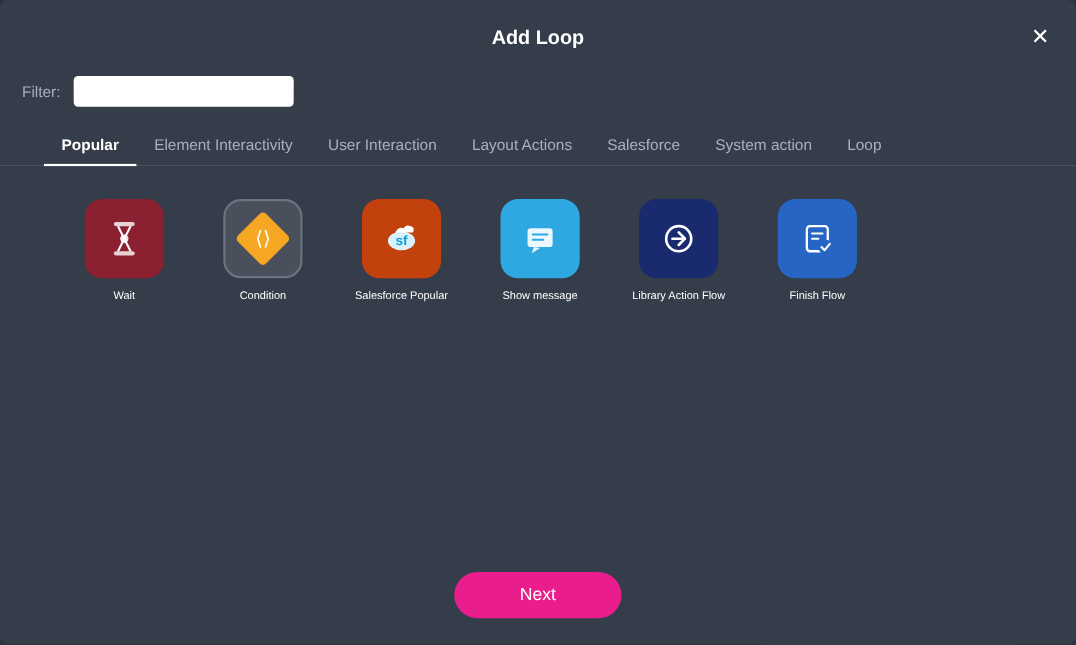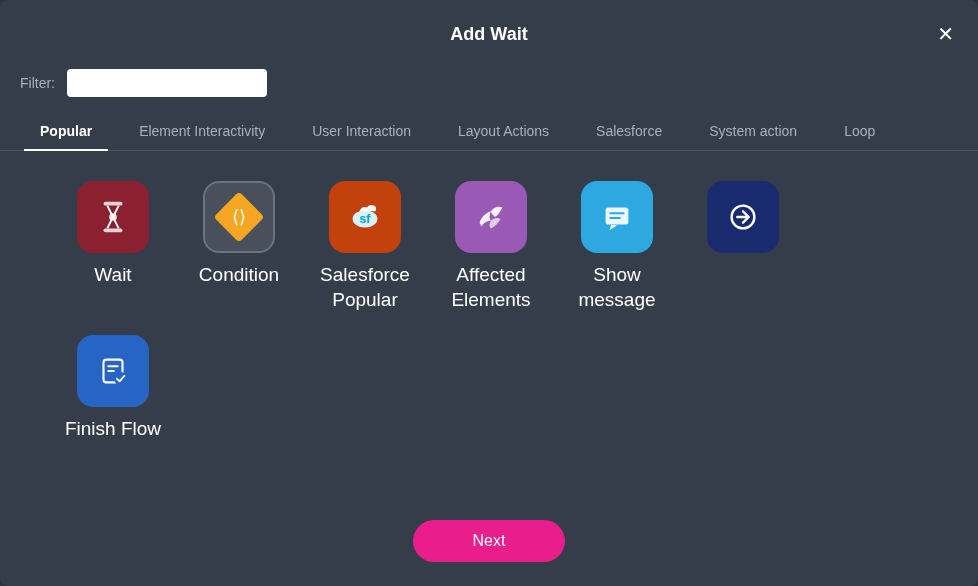--- a/index.html
+++ b/index.html
@@ -60,22 +60,22 @@
       border: none;
       border-radius: 4px;
       padding: 6px 10px;
       font-size: 14px;
       width: 200px;
       outline: none;
     }
     .tabs {
       display: flex;
       border-bottom: 1px solid #4a5260;
-      padding: 0 24px;
-      gap: 15px;
+      padding: 0 40px;
+      gap: 0;
     }
     .tab {
       padding: 10px 16px;
       color: #aab0bb;
       font-size: 14px;
       cursor: pointer;
       border-bottom: 2px solid transparent;
       margin-bottom: -1px;
       white-space: nowrap;
     }
@@ -111,21 +111,21 @@
     .node-icon.wait-icon { background: #8b2030; }
     .node-icon.condition-icon { background: #4a4f5c; border: 2px solid #6b7280; }
     .node-icon.salesforce-icon { background: #c2410c; }
     .node-icon.affected-icon { background: #9b59b6; }
     .node-icon.redirect-icon { background: #3b8be8; }
     .node-icon.show-msg-icon { background: #2ea8e0; }
     .node-icon.library-icon { background: #1a2a6e; }
     .node-icon.finish-icon { background: #2665c4; }
     .node-label {
       color: #ffffff;
-      font-size: 19px;
+      font-size: 10px;
       text-align: center;
       line-height: 1.3;
     }
     .footer {
       display: flex;
       justify-content: center;
       padding: 16px 20px 24px;
     }
     .next-btn {
       background: #e91e8c;
@@ -160,21 +160,21 @@
       transform: rotate(-45deg);
       color: white;
       font-size: 18px;
     }
   </style>
 </head>
 <body>
 
 <div class="modal">
   <div class="modal-header">
-    <span class="modal-title">Add Wait</span>
+    <span class="modal-title">Add Loop</span>
     <button class="close-btn">✕</button>
   </div>
 
   <div class="filter-row">
     <label class="filter-label">Filter:</label>
     <input class="filter-input" type="text" placeholder="" style="">
   </div>
 
   <div class="tabs">
     <div class="tab active">Popular</div>
@@ -215,30 +215,20 @@
         <svg class="icon-svg" viewBox="0 0 40 40" fill="none" xmlns="http://www.w3.org/2000/svg">
           <ellipse cx="20" cy="22" rx="13" ry="9" fill="white"></ellipse>
           <ellipse cx="20" cy="22" rx="13" ry="9" fill="#00a1e0" opacity="0.15"></ellipse>
           <text x="20" y="26" text-anchor="middle" font-size="13" font-weight="bold" fill="#00a1e0">sf</text>
           <path d="M14 14 Q17 8 22 10 Q24 6 29 8 Q33 9 31 14" fill="white"></path>
         </svg>
       </div>
       <span class="node-label">Salesforce Popular</span>
     </div>
 
-    <div class="node-item">
-      <div class="node-icon affected-icon">
-        <svg class="icon-svg" viewBox="0 0 40 40" fill="none" xmlns="http://www.w3.org/2000/svg">
-          <path d="M8 26 C10 20 14 16 20 14 C18 18 18 22 20 24 C16 24 12 26 10 30 Z" fill="white" opacity="0.9"></path>
-          <path d="M20 14 C22 10 28 8 32 10 C30 14 28 18 24 20 C22 18 20 16 20 14 Z" fill="white" opacity="0.9"></path>
-          <path d="M20 24 C22 22 26 20 30 22 C28 26 24 30 20 32 C18 30 18 27 20 24 Z" fill="white" opacity="0.7"></path>
-        </svg>
-      </div>
-      <span class="node-label">Affected Elements</span>
-    </div>
 
 
     <div class="node-item">
       <div class="node-icon show-msg-icon">
         <svg class="icon-svg" viewBox="0 0 40 40" fill="none" xmlns="http://www.w3.org/2000/svg">
           <rect x="8" y="10" width="24" height="18" rx="3" fill="white" opacity="0.9"></rect>
           <rect x="12" y="15" width="16" height="2" rx="1" fill="#2ea8e0"></rect>
           <rect x="12" y="20" width="12" height="2" rx="1" fill="#2ea8e0"></rect>
           <path d="M14 28 L12 34 L20 29" fill="white" opacity="0.9"></path>
         </svg>
@@ -246,20 +236,21 @@
       <span class="node-label">Show message</span>
     </div>
 
     <div class="node-item">
       <div class="node-icon library-icon">
         <svg class="icon-svg" viewBox="0 0 40 40" fill="none" xmlns="http://www.w3.org/2000/svg">
           <circle cx="20" cy="20" r="12" stroke="white" stroke-width="2.5" fill="none"></circle>
           <path d="M14 20 L26 20 M20 14 L26 20 L20 26" stroke="white" stroke-width="2.5" stroke-linecap="round" stroke-linejoin="round"></path>
         </svg>
       </div>
+      <span class="node-label">Library Action Flow</span>
     </div>
 
     <div class="node-item">
       <div class="node-icon finish-icon">
         <svg class="icon-svg" viewBox="0 0 40 40" fill="none" xmlns="http://www.w3.org/2000/svg">
           <rect x="10" y="8" width="20" height="24" rx="3" stroke="white" stroke-width="2.2" fill="none"></rect>
           <rect x="14" y="14" width="12" height="2" rx="1" fill="white"></rect>
           <rect x="14" y="19" width="8" height="2" rx="1" fill="white"></rect>
           <circle cx="28" cy="28" r="7" fill="#2665c4"></circle>
           <path d="M24 28 L27 31 L32 25" stroke="white" stroke-width="2" stroke-linecap="round" stroke-linejoin="round"></path>

